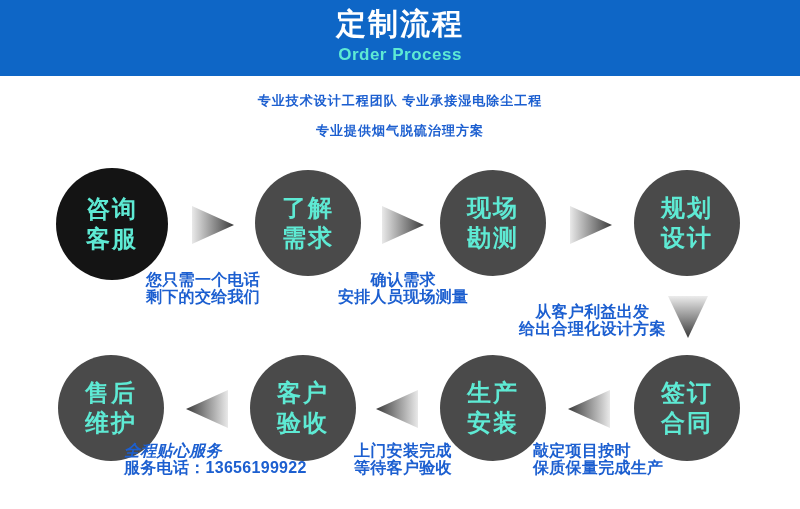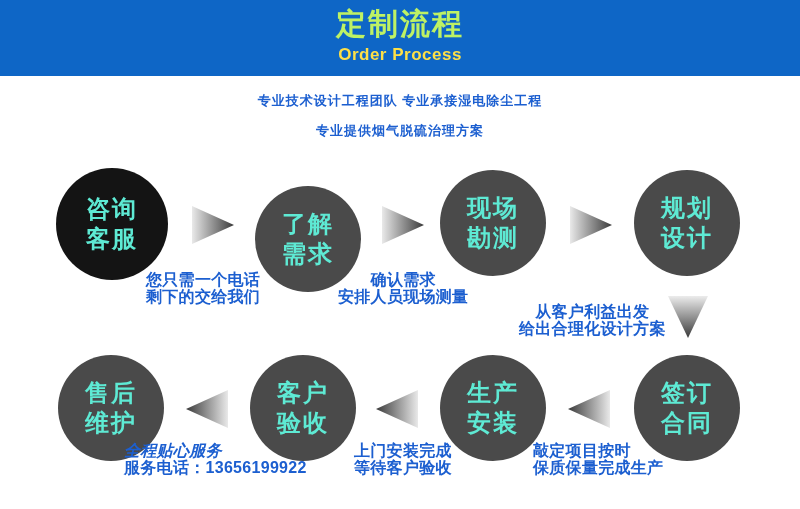--- a/index.html
+++ b/index.html
@@ -29,30 +29,30 @@
     height: 76px;
     background: #0e66c6;
     text-align: center;
   }
   .banner-title {
     margin: 0;
     padding-top: 6px;
     font-size: 30px;
     line-height: 36px;
     font-weight: bold;
-    color: #bef264;
+    color: #ffffff;
     letter-spacing: 2px;
   }
   .banner-subtitle {
     margin: 0;
     padding-top: 2px;
     font-size: 17px;
     line-height: 22px;
     font-weight: bold;
-    color: #fde047;
+    color: #5eead4;
     letter-spacing: 0.5px;
   }
 
   
   .taglines {
     position: absolute;
     left: 0;
     top: 86px;
     width: 800px;
     text-align: center;
@@ -117,21 +117,21 @@
   <div class="taglines">
     <div class="tagline">专业技术设计工程团队 专业承接湿电除尘工程</div>
     <div class="tagline">专业提供烟气脱硫治理方案</div>
   </div>
 
   <div class="node" style="left:56px; top:168px; width:112px; height:112px; background:#141414;">
     <span class="line">咨询</span>
     <span class="line">客服</span>
   </div>
 
-  <div class="node" style="left:255px; top:186px; width:106px; height:106px; background:#4a4a4a;justify-content:center;">
+  <div class="node" style="left:255px; top:170px; width:106px; height:106px; background:#4a4a4a;justify-content:center;">
     <span class="line">了解</span>
     <span class="line">需求</span>
   </div>
 
   <div class="node" style="left:440px; top:170px; width:106px; height:106px; background:#4a4a4a;">
     <span class="line">现场</span>
     <span class="line">勘测</span>
   </div>
 
   <div class="node" style="left:634px; top:170px; width:106px; height:106px; background:#4a4a4a;">

